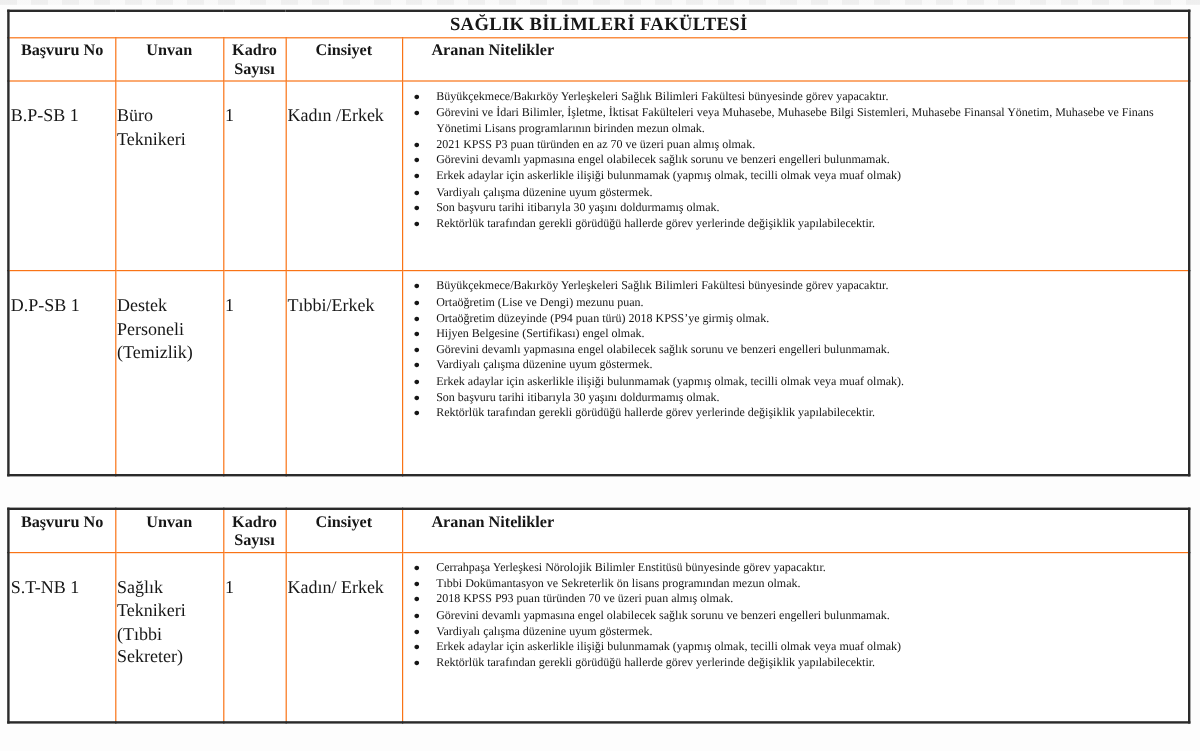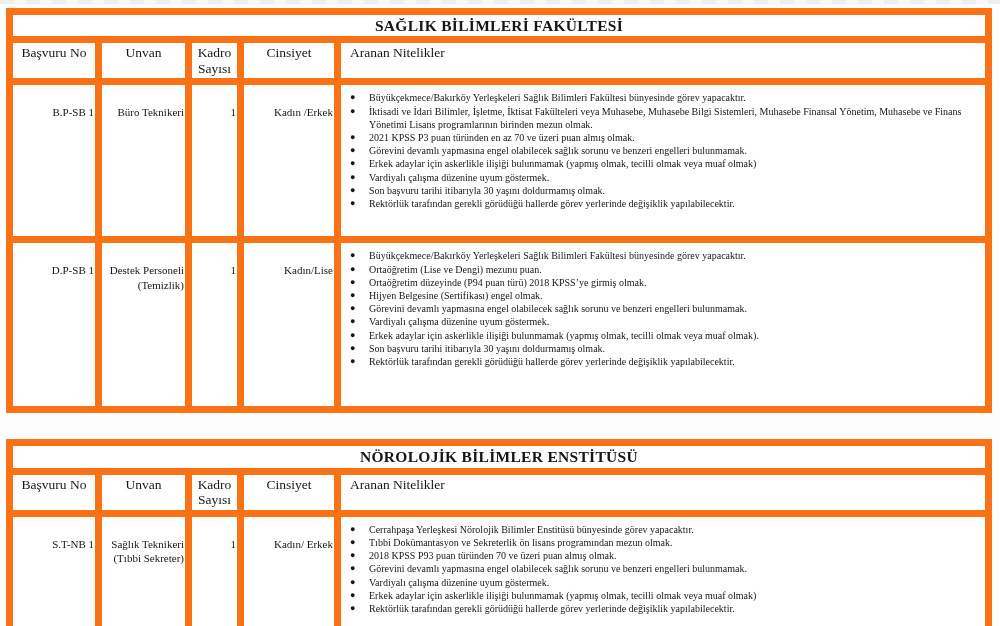--- a/index.html
+++ b/index.html
@@ -24,47 +24,47 @@
   }
   table.doc-table {
     border-collapse: collapse;
     table-layout: fixed;
     width: 986px;
     border: 2px solid #2a2a2a;
     background: #fff;
   }
   table.doc-table + table.doc-table { margin-top: 26px; }
   .doc-table th, .doc-table td {
-    border: 7px solid #f97316;
+    border: 1px solid #f97316;
     vertical-align: top;
   }
   .title-cell {
     height: 21px;
     text-align: center;
     font-weight: bold;
     font-size: 15.5px;
     line-height: 1.25;
     padding: 1px 0;
     letter-spacing: .3px;
   }
   .head-row th {
     height: 30px;
     font-size: 13.5px;
-    font-weight: normal;
+    font-weight: bold;
     text-align: center;
     padding: 2px 3px;
     line-height: 1.15;
   }
   .head-row th.head-req {
     text-align: left;
-    padding-left: 9px;
+    padding-left: 24px;
   }
   td.cell-meta {
-    text-align: right;
-    font-size: 11px;
+    text-align: left;
+    font-size: 15px;
     padding-top: 20px;
     line-height: 1.3;
   }
   td.cell-req {
     padding: 6px 10px 4px 0;
   }
   ul.req-list {
     margin: 0; padding: 0;
     list-style: none;
   }
@@ -112,35 +112,35 @@
     </thead>
     <tbody>
       <tr class="r-tall-1">
         <td class="cell-meta">B.P-SB 1</td>
         <td class="cell-meta">Büro Teknikeri</td>
         <td class="cell-meta">1</td>
         <td class="cell-meta">Kadın /Erkek</td>
         <td class="cell-req">
           <ul class="req-list">
             <li>Büyükçekmece/Bakırköy Yerleşkeleri Sağlık Bilimleri Fakültesi bünyesinde görev yapacaktır.</li>
-            <li>İktisadi ve İdari Bilimler, İşletme, İktisat Fakülteleri veya Muhasebe, Muhasebe Bilgi Sistemleri, Muhasebe Finansal Yönetim, Muhasebe ve Finans Yönetimi Lisans programlarının birinden mezun olmak.</li>
+            <li>Görevini ve İdari Bilimler, İşletme, İktisat Fakülteleri veya Muhasebe, Muhasebe Bilgi Sistemleri, Muhasebe Finansal Yönetim, Muhasebe ve Finans Yönetimi Lisans programlarının birinden mezun olmak.</li>
             <li>2021 KPSS P3 puan türünden en az 70 ve üzeri puan almış olmak.</li>
             <li>Görevini devamlı yapmasına engel olabilecek sağlık sorunu ve benzeri engelleri bulunmamak.</li>
             <li>Erkek adaylar için askerlikle ilişiği bulunmamak (yapmış olmak, tecilli olmak veya muaf olmak)</li>
             <li>Vardiyalı çalışma düzenine uyum göstermek.</li>
             <li>Son başvuru tarihi itibarıyla 30 yaşını doldurmamış olmak.</li>
             <li>Rektörlük tarafından gerekli görüdüğü hallerde görev yerlerinde değişiklik yapılabilecektir.</li>
           </ul>
         </td>
       </tr>
       <tr class="r-tall-2">
         <td class="cell-meta">D.P-SB 1</td>
         <td class="cell-meta">Destek Personeli (Temizlik)</td>
         <td class="cell-meta">1</td>
-        <td class="cell-meta">Kadın/Lise</td>
+        <td class="cell-meta">Tıbbi/Erkek</td>
         <td class="cell-req">
           <ul class="req-list">
             <li>Büyükçekmece/Bakırköy Yerleşkeleri Sağlık Bilimleri Fakültesi bünyesinde görev yapacaktır.</li>
             <li>Ortaöğretim (Lise ve Dengi) mezunu puan.</li>
             <li>Ortaöğretim düzeyinde (P94 puan türü) 2018 KPSS’ye girmiş olmak.</li>
             <li>Hijyen Belgesine (Sertifikası) engel olmak.</li>
             <li>Görevini devamlı yapmasına engel olabilecek sağlık sorunu ve benzeri engelleri bulunmamak.</li>
             <li>Vardiyalı çalışma düzenine uyum göstermek.</li>
             <li>Erkek adaylar için askerlikle ilişiği bulunmamak (yapmış olmak, tecilli olmak veya muaf olmak).</li>
             <li>Son başvuru tarihi itibarıyla 30 yaşını doldurmamış olmak.</li>
@@ -153,23 +153,20 @@
 
   <table class="doc-table">
     <colgroup>
       <col style="width:89px">
         <col style="width:90px">
         <col style="width:52px">
         <col style="width:97px">
         <col>
     </colgroup>
     <thead>
-      <tr>
-        <th class="title-cell" colspan="5">NÖROLOJİK BİLİMLER ENSTİTÜSÜ</th>
-      </tr>
       <tr class="head-row">
         <th>Başvuru No</th>
         <th>Unvan</th>
         <th>Kadro Sayısı</th>
         <th>Cinsiyet</th>
         <th class="head-req">Aranan Nitelikler</th>
       </tr>
     </thead>
     <tbody>
       <tr class="r-tall-3">

